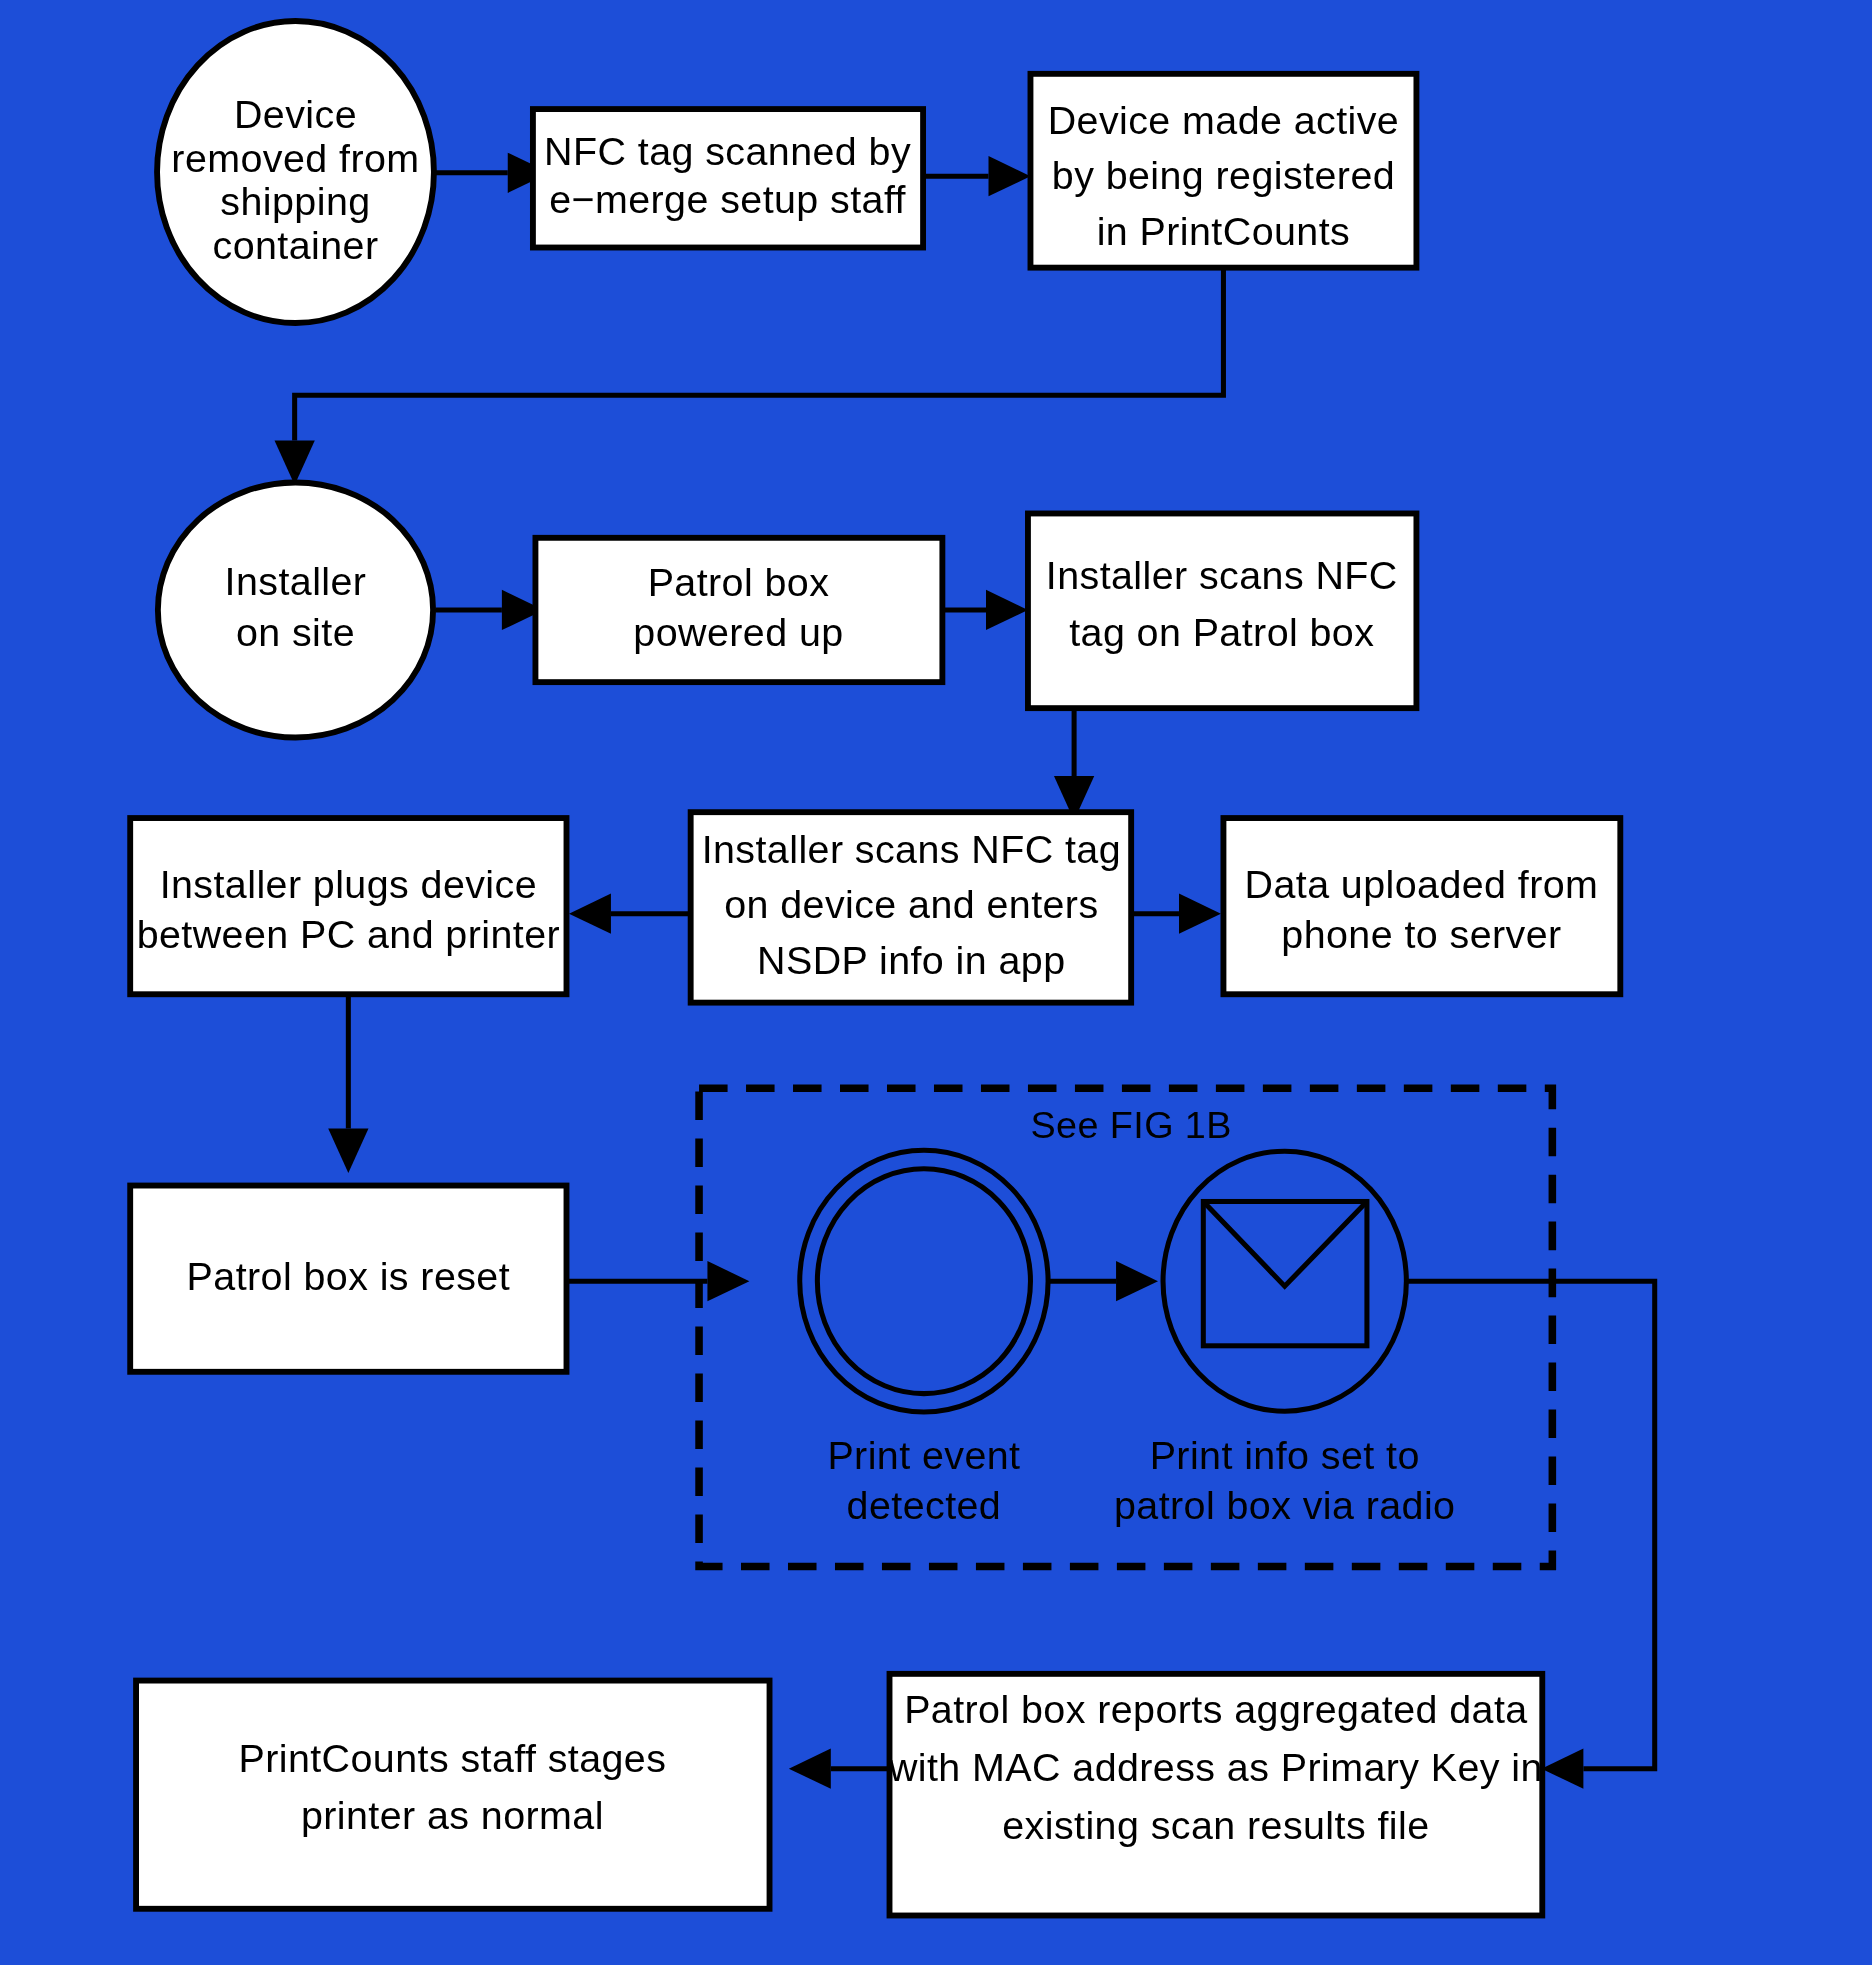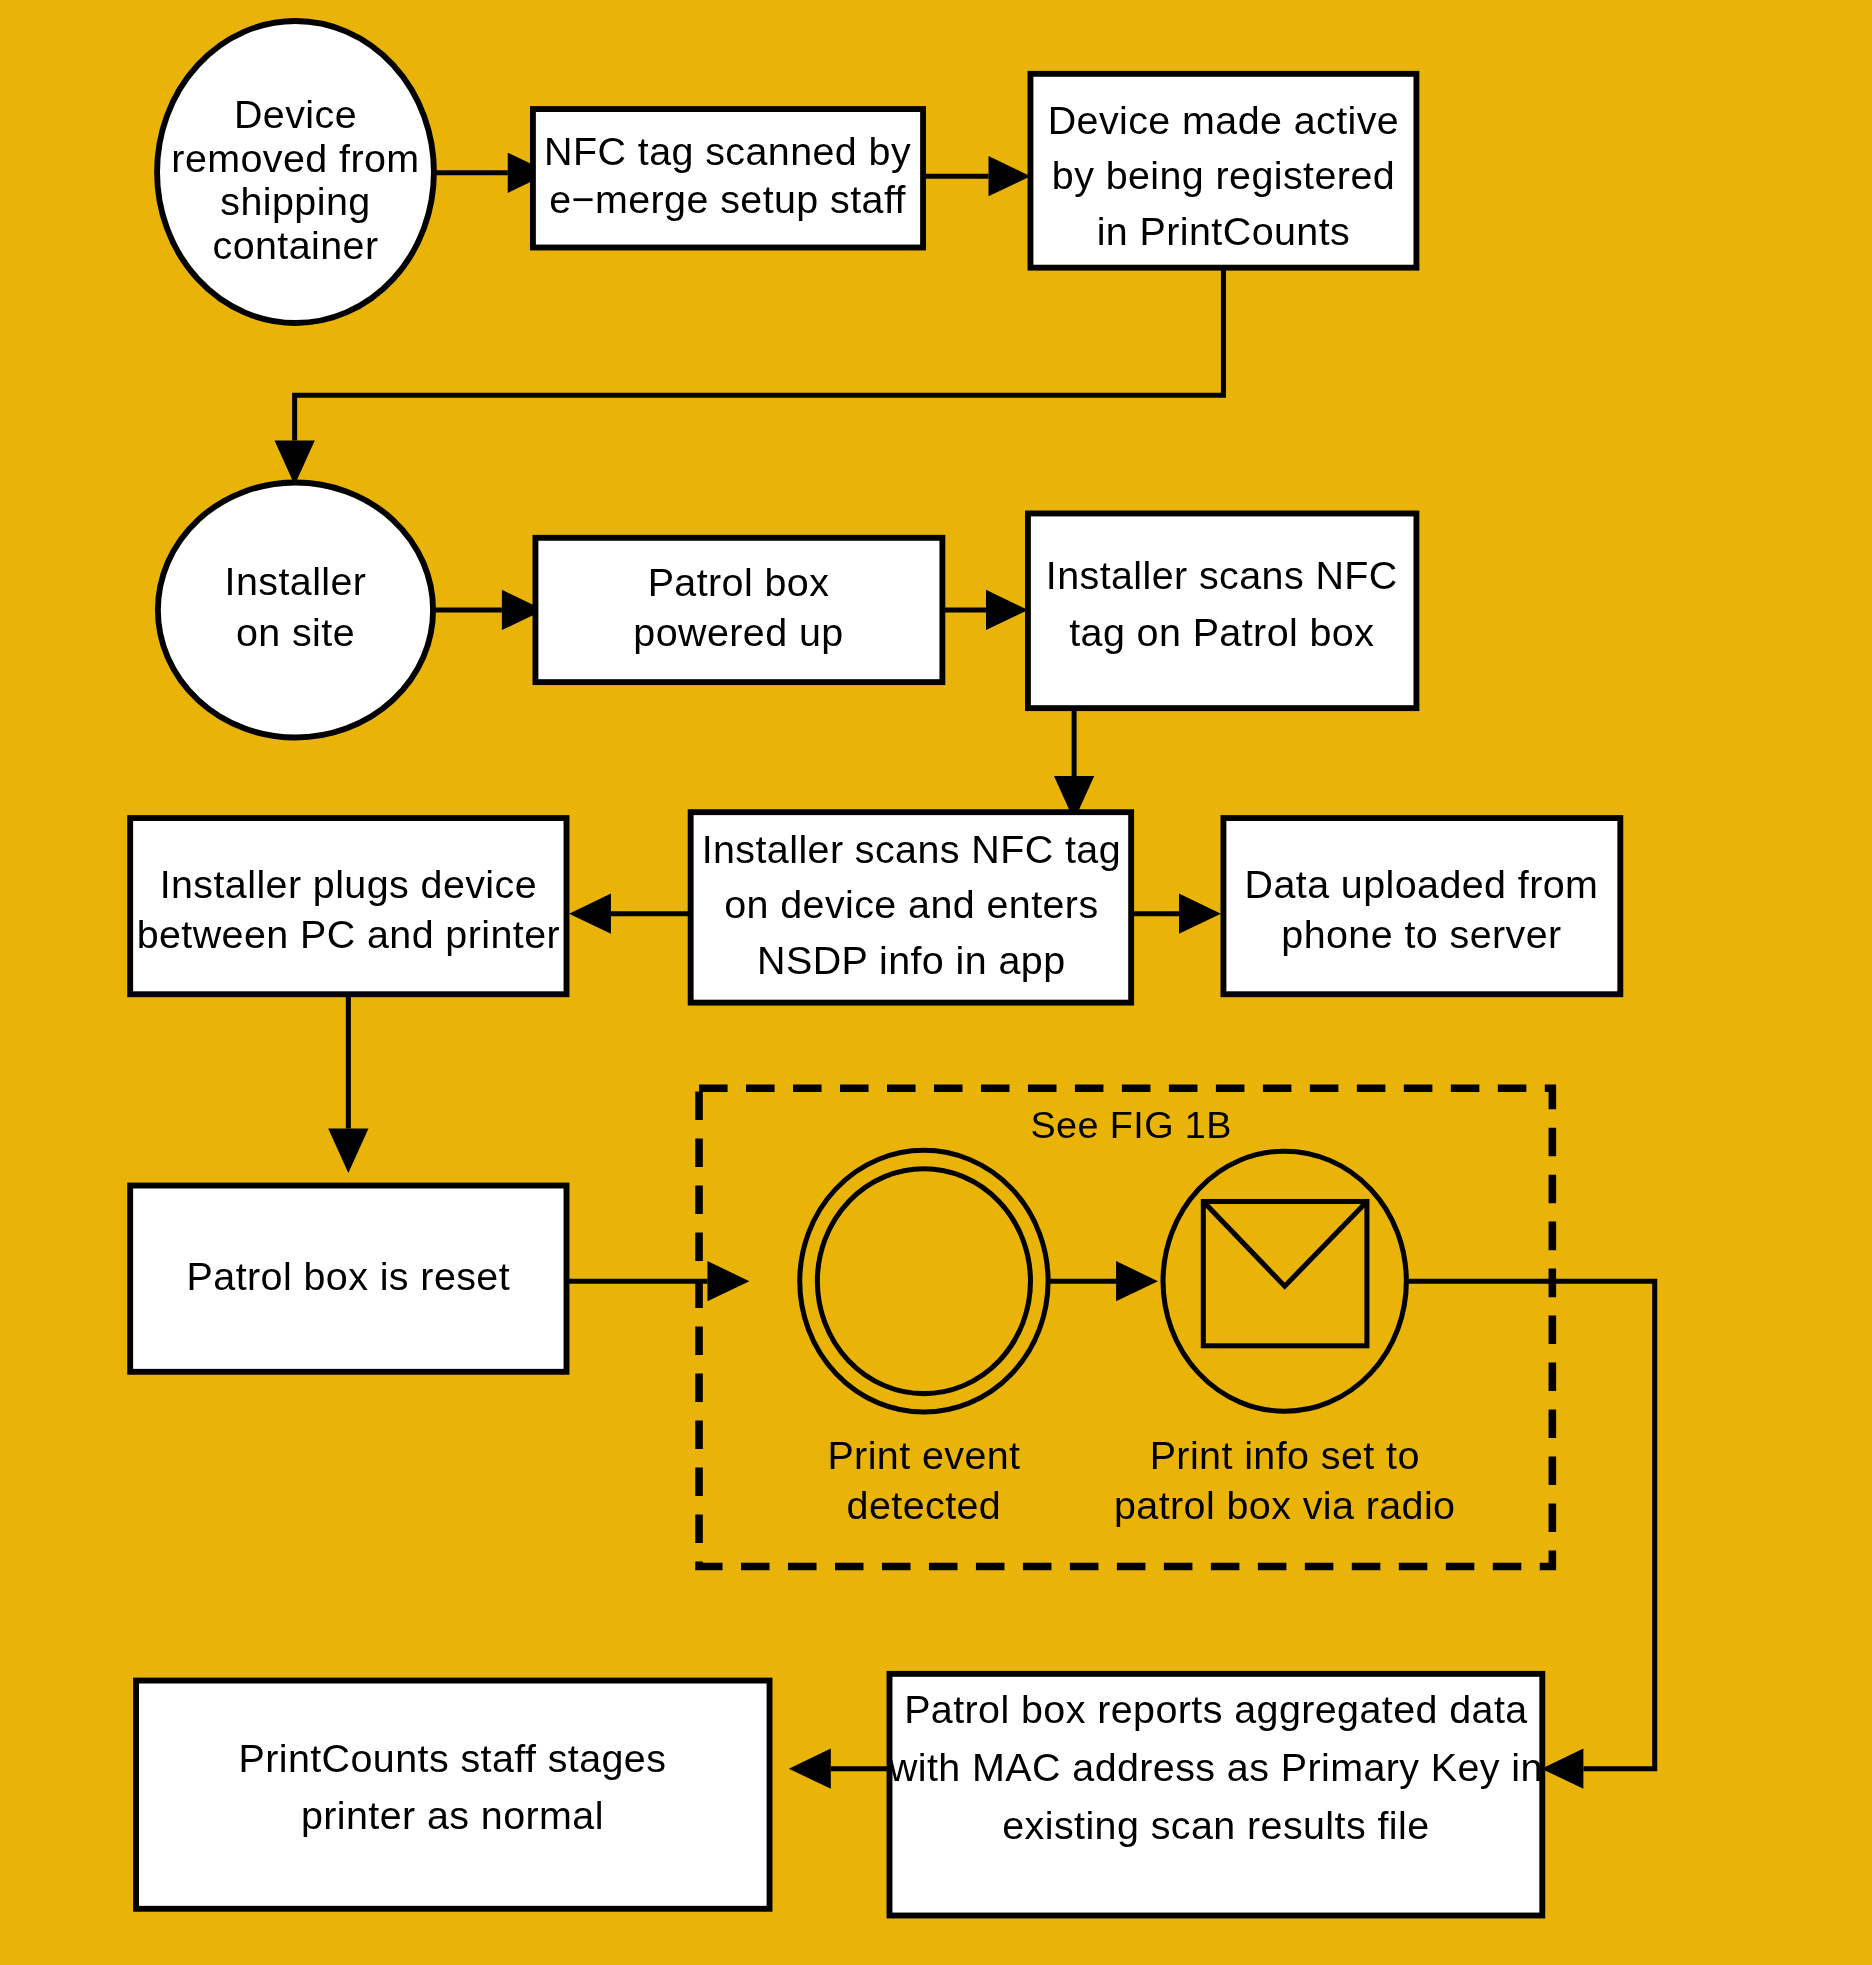--- a/index.html
+++ b/index.html
@@ -1,18 +1,18 @@
 <!DOCTYPE html>
 <html style="font-size:13.4px"><head>
 <meta charset="utf-8">
 <style>
   html,body{margin:0;padding:0;background:#ffffff;}
   body{width:1873px;height:1965px;overflow:hidden;
        font-family:"Liberation Sans", sans-serif;}
-  #flow-root{position:relative;width:1873px;height:1965px;background:#eab308;}
+  #flow-root{position:relative;width:1873px;height:1965px;background:#1d4ed8;}
   svg#diagram{position:absolute;inset:0;width:1873px;height:1965px;}
   .shape{fill:#ffffff;stroke:#000000;stroke-width:7;}
   .shape-thin{fill:none;stroke:#000000;stroke-width:6;}
   .edge{fill:none;stroke:#000000;stroke-width:6;}
   .edge-head{fill:#000000;stroke:none;}
   .dashbox{fill:none;stroke:#000000;stroke-width:9;
            stroke-dasharray:34 22;}
   text{font-family:"Liberation Sans", sans-serif;fill:#000;
        font-size:46px;text-anchor:middle;dominant-baseline:middle;
        letter-spacing:0.5px;}

